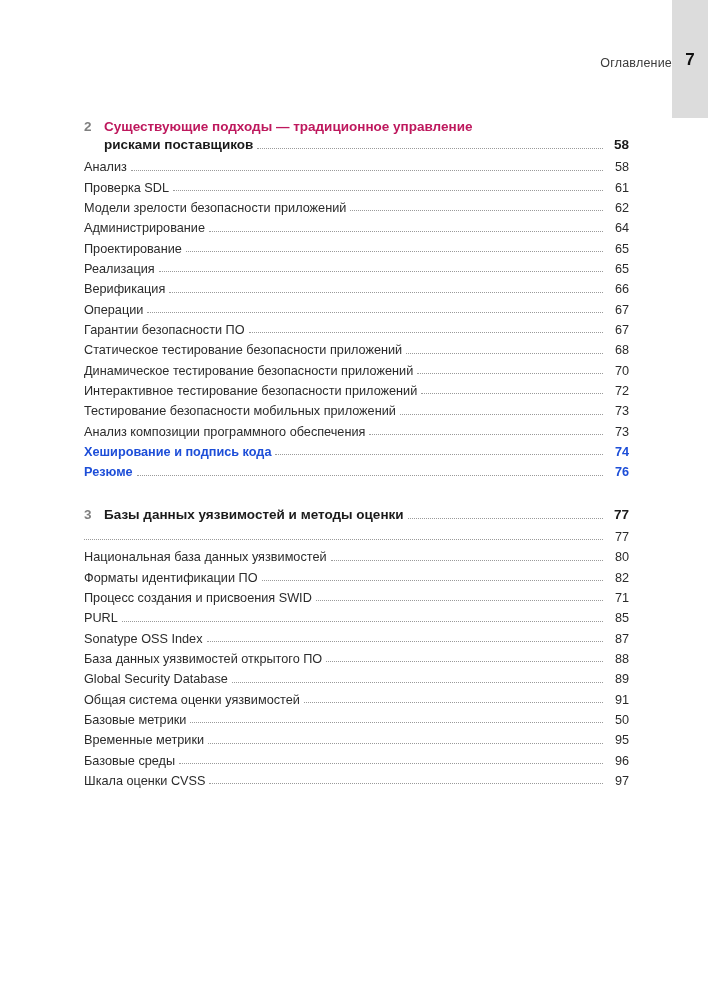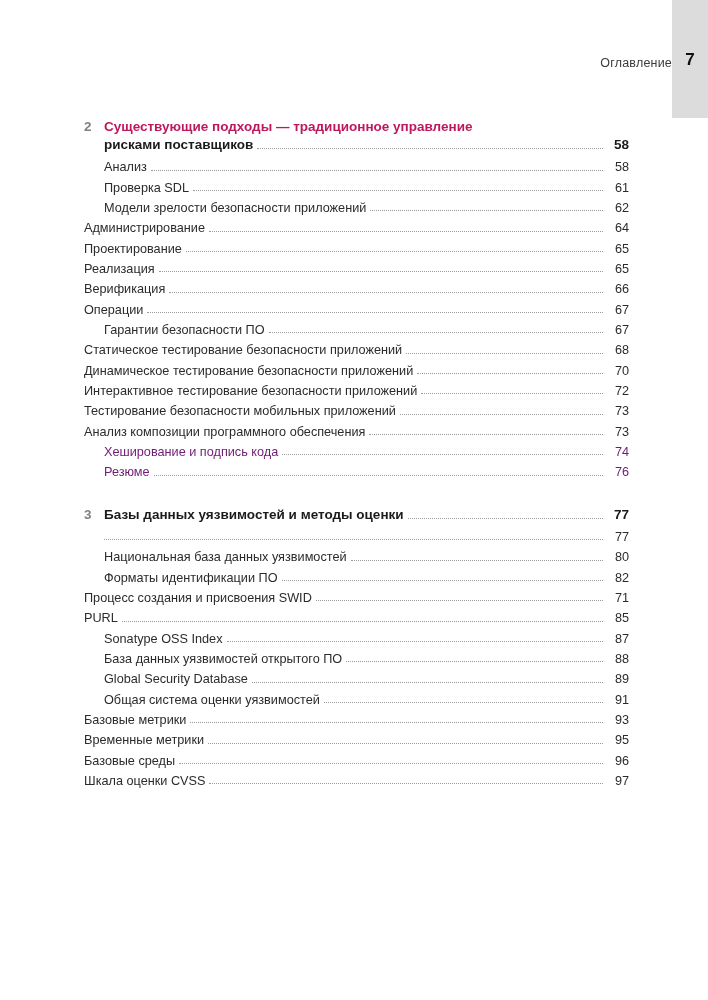--- a/index.html
+++ b/index.html
@@ -136,27 +136,27 @@
     text-align: right;
     min-width: 20px;
   }
   .chapter-entry .pg,
   .chapter-title-line2 .pg {
     font-weight: bold;
     color: #1b1b1b;
     font-size: 13.5px;
   }
 
-  .lvl1 { margin-left: 20px; }
+  .lvl1 { }
   .lvl2 { }
 
   .bold-row .label,
   .bold-row .pg {
-    font-weight: normal;
-    color: #701a75;
+    font-weight: bold;
+    color: #1d4ed8;
   }
 </style>
 </head>
 <body>
 
 <div class="page-header">
   <div class="header-line">
     <span class="header-title">Оглавление</span>
   </div>
   <div class="page-number-box">
@@ -313,21 +313,21 @@
       <span class="pg">89</span>
     </div>
     <div class="entry lvl1">
       <span class="label">Общая система оценки уязвимостей</span>
       <span class="dots"></span>
       <span class="pg">91</span>
     </div>
     <div class="entry lvl2">
       <span class="label">Базовые метрики</span>
       <span class="dots"></span>
-      <span class="pg">93</span>
+      <span class="pg">50</span>
     </div>
     <div class="entry lvl2">
       <span class="label">Временные метрики</span>
       <span class="dots"></span>
       <span class="pg">95</span>
     </div>
     <div class="entry lvl2">
       <span class="label">Базовые среды</span>
       <span class="dots"></span>
       <span class="pg">96</span>

